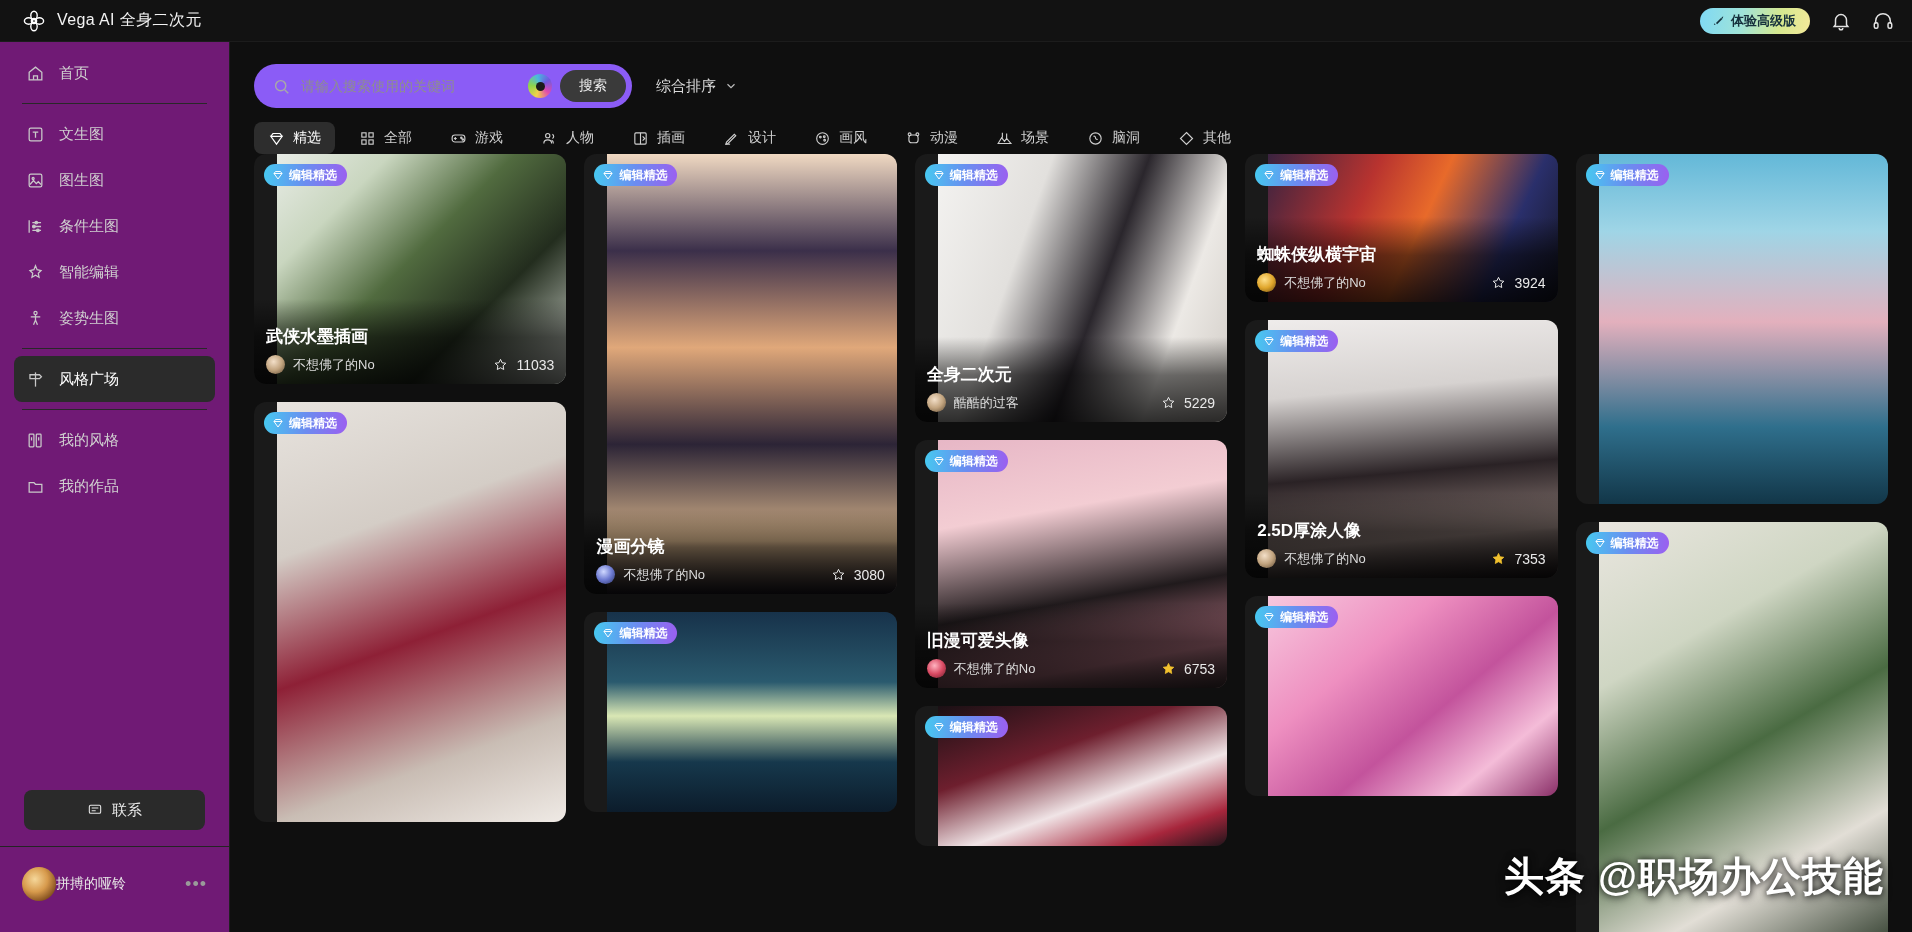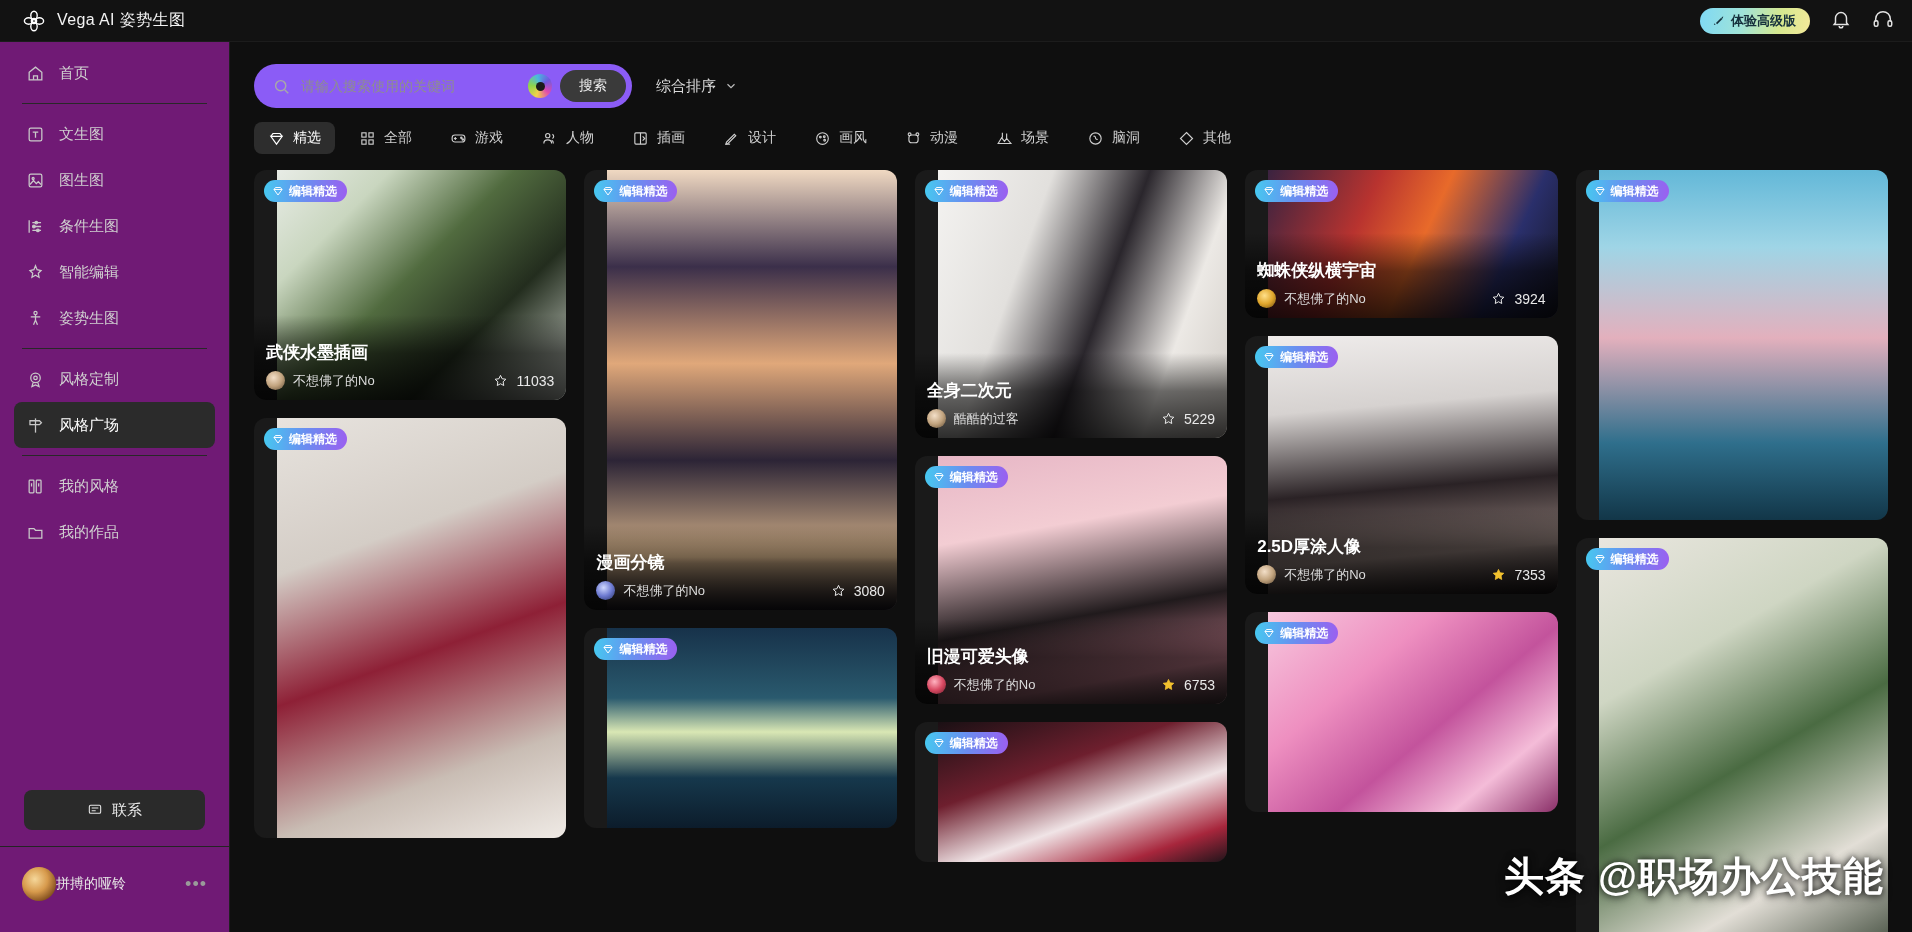--- a/index.html
+++ b/index.html
@@ -15,21 +15,21 @@
   .topbar {
     height: 42px; flex: 0 0 42px;
     background: #121212;
     display: flex; align-items: center;
     padding: 0 18px 0 22px;
     border-bottom: 1px solid #1c1c1c;
   }
   .brand { display: flex; align-items: center; gap: 11px; }
   .brand-logo { width: 24px; height: 24px; color: #fff; display: block; }
   .brand-title { color: #f2f2f2; font-size: 16px; letter-spacing: .4px; white-space: nowrap; }
-  .topbar-right { margin-left: auto; display: flex; gap: 20px; }
+  .topbar-right { margin-left: auto; display: flex; align-items: center; gap: 20px; }
   .premium-pill {
     display: flex; align-items: center; gap: 6px;
     height: 26px; padding: 0 14px 0 11px;
     border-radius: 13px;
     background: linear-gradient(100deg,#7fd9f5 0%,#9fe3d8 38%,#d6e88f 72%,#f4e99a 100%);
     color: #16303c; font-size: 13px; font-weight: bold; white-space: nowrap;
   }
   .premium-pill svg { width: 14px; height: 14px; display: block; }
   .icon-btn { width: 22px; height: 22px; color: #e2e2e2; display: block; cursor: pointer; }
 
@@ -110,21 +110,21 @@
     white-space: nowrap;
   }
   .sort {
     display: flex; align-items: center; gap: 8px;
     color: #dcdcdc; font-size: 15px; cursor: pointer; white-space: nowrap;
   }
   .sort svg { width: 14px; height: 14px; display: block; color: #bdbdbd; }
 
   .tabs {
     display: flex; align-items: center; gap: 10px;
-    padding: 14px 24px 16px 24px;
+    padding: 14px 24px 0 24px;
     overflow: hidden;
   }
   .tab {
     display: flex; align-items: center; gap: 8px;
     height: 32px; padding: 0 14px;
     border-radius: 8px;
     color: #cfcfcf; font-size: 14px; cursor: pointer;
     white-space: nowrap;
   }
   .tab.active { background: #2d2d2d; color: #fff; }
@@ -186,21 +186,21 @@
 
   <div class="topbar">
     <div class="brand">
       <svg class="brand-logo" viewBox="0 0 24 24" fill="none" stroke="currentColor" stroke-width="1.4">
         <circle cx="12" cy="12" r="2.6"></circle>
         <ellipse cx="12" cy="6.4" rx="3.2" ry="4.2"></ellipse>
         <ellipse cx="12" cy="17.6" rx="3.2" ry="4.2"></ellipse>
         <ellipse cx="6.6" cy="12" rx="4.2" ry="3.2"></ellipse>
         <ellipse cx="17.4" cy="12" rx="4.2" ry="3.2"></ellipse>
       </svg>
-      <span class="brand-title">Vega AI 姿势生图</span>
+      <span class="brand-title">Vega AI 全身二次元</span>
     </div>
     <div class="topbar-right">
       <div class="premium-pill">
         <svg viewBox="0 0 24 24" fill="currentColor">
           <path d="M5 19l3-1-2-2-1 3zm3.5-3.5l9-9 2 2-9 9-2-2zm9.5-9.5l2 2 1-4-3 2z"></path>
         </svg>
         <span>体验高级版</span>
       </div>
       <svg class="icon-btn" viewBox="0 0 24 24" fill="none" stroke="currentColor" stroke-width="1.6">
         <path d="M18 16v-5a6 6 0 10-12 0v5l-1.5 2h15L18 16z"></path>
@@ -263,28 +263,20 @@
         <div class="nav-item">
           <svg class="nav-icon" viewBox="0 0 24 24" fill="none" stroke="currentColor" stroke-width="1.6">
             <circle cx="12" cy="5" r="2"></circle>
               <path d="M12 7v7M6 10h12M9.5 20l2.5-6 2.5 6"></path>
           </svg>
           <span>姿势生图</span>
         </div>
       </div>
       <div class="nav-sep"></div>
       <div class="nav">
-        <div class="nav-item">
-          <svg class="nav-icon" viewBox="0 0 24 24" fill="none" stroke="currentColor" stroke-width="1.6">
-            <circle cx="12" cy="10" r="6"></circle>
-              <circle cx="12" cy="10" r="2.2"></circle>
-              <path d="M9 16l-1.5 5L12 19l4.5 2-1.5-5"></path>
-          </svg>
-          <span>风格定制</span>
-        </div>
         <div class="nav-item active">
           <svg class="nav-icon" viewBox="0 0 24 24" fill="none" stroke="currentColor" stroke-width="1.6">
             <path d="M12 3v18"></path>
               <path d="M5 6h12l2.5 2.5L17 11H5z"></path>
           </svg>
           <span>风格广场</span>
         </div>
       </div>
       <div class="nav-sep"></div>
       <div class="nav">

